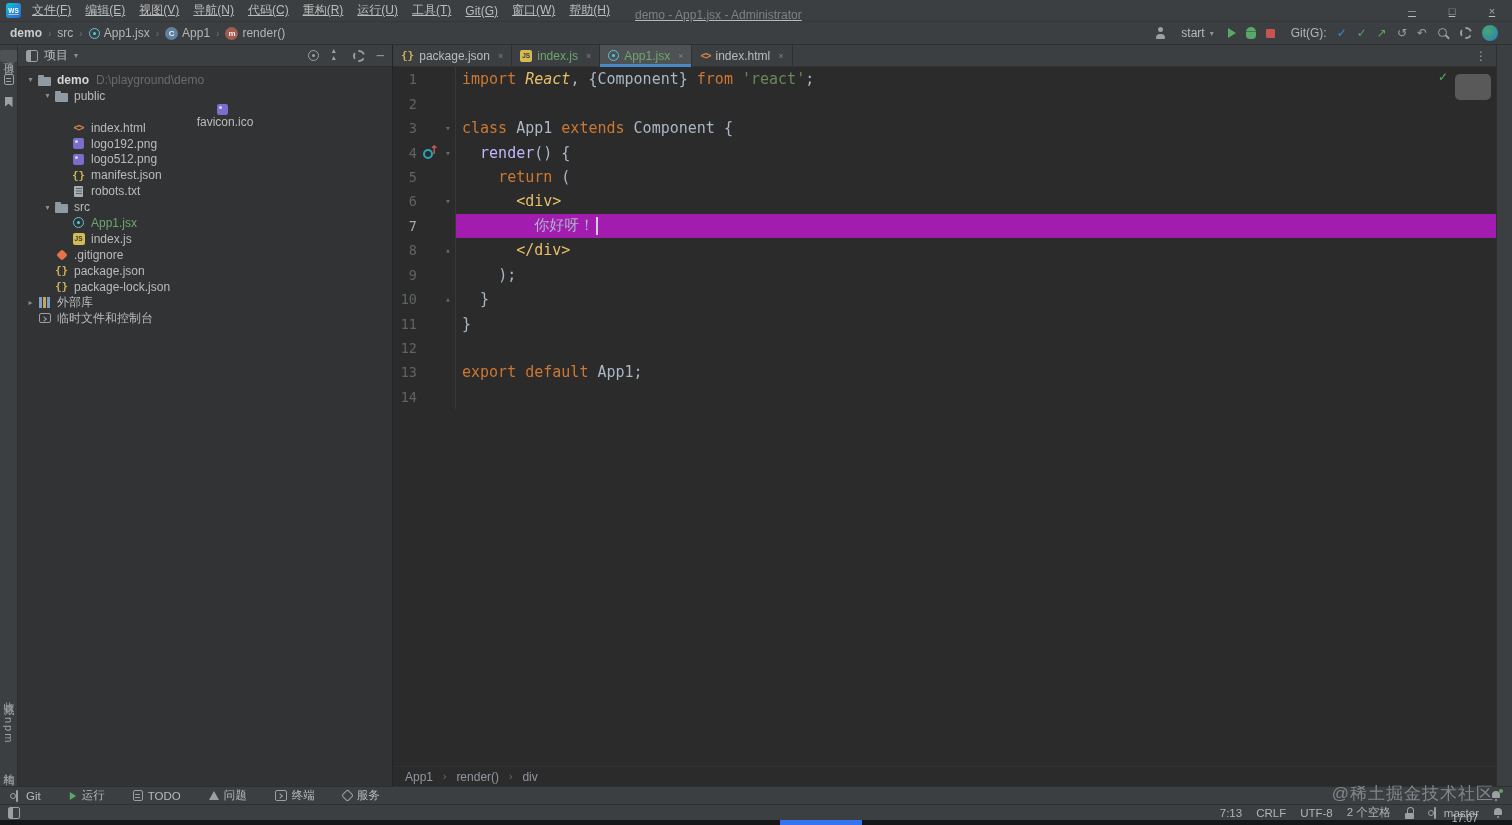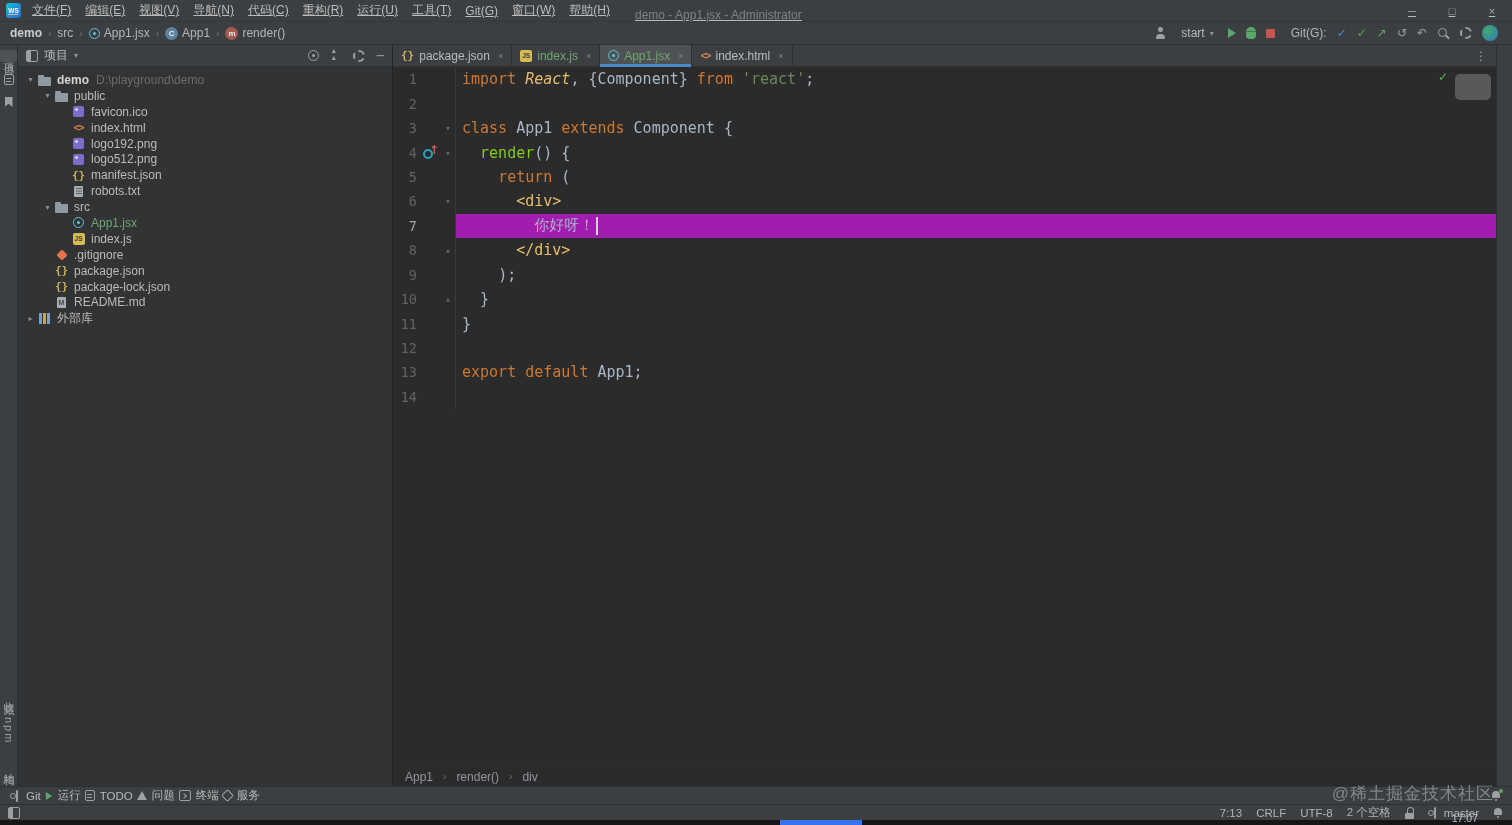--- a/index.html
+++ b/index.html
@@ -62,31 +62,31 @@
   .tab-options { margin-left:auto; display:flex; align-items:center; padding:0 9px; }
 
   .editor-body { flex:1; position:relative; overflow:hidden; font-family:"DejaVu Sans Mono","Liberation Mono",monospace; font-size:15px; }
   .code-line { display:flex; height:24.45px; align-items:center; }
   .gutter-num { width:27px; flex:none; text-align:right; padding-right:3px; color:#606366; font-size:13.5px; }
   .gutter-ico { width:21px; flex:none; display:flex; align-items:center; justify-content:center; }
   .gutter-fold { width:15px; flex:none; height:100%; display:flex; align-items:center; justify-content:center; font-size:9px; color:#6a6d70; border-right:1px solid #383838; }
   .code-text { flex:1; white-space:pre; padding-left:6px; color:#a9b7c6; height:100%; display:flex; align-items:center; }
   .code-line.active .code-text { background:#a21caf; }
   .code-line.active .gutter-num { color:#a8a8a8; }
-  .s-kw { color:#cc7832; } .s-pl { color:#a9b7c6; } .s-fn { color:#84cc16; }
+  .s-kw { color:#cc7832; } .s-pl { color:#a9b7c6; } .s-fn { color:#c4b5fd; }
   .s-str { color:#6a8759; } .s-tag { color:#e8bf6a; } .s-imp { color:#e8bf6a; font-style:italic; }
   .caret-bar { display:inline-block; width:2px; height:18px; background:#d0d0d0; margin-left:2px; }
   .editor-check { position:absolute; top:3px; right:48px; color:#5aa85a; font-size:12px; font-family:"Liberation Sans",sans-serif; }
   .editor-thumb { position:absolute; top:7px; right:5px; width:36px; height:26px; border-radius:5px; background:rgba(255,255,255,0.22); }
 
   .editor-crumbs { height:20px; flex:none; background:#2b2b2b; border-top:1px solid #303030; display:flex; align-items:center; gap:6px; padding-left:12px; color:#9095a0; }
   .ecrumb { color:#9095a0; }
 
   
-  .bottombar { height:18px; background:#3c3f41; border-top:1px solid #2d2f30; display:flex; align-items:center; gap:4px; padding:0 10px; font-size:11.5px; }
+  .bottombar { height:18px; background:#3c3f41; border-top:1px solid #2d2f30; display:flex; align-items:center; gap:28px; padding:0 10px; font-size:11.5px; }
   .bb-item { display:flex; align-items:center; gap:5px; color:#b8b8b8; }
   .bb-right { margin-left:auto; display:flex; align-items:center; }
   .statusbar { height:16px; background:#3c3f41; border-top:1px solid #2d2f30; display:flex; align-items:center; padding:0 8px; font-size:11.5px; color:#b0b3b5; }
   .sb-left { display:flex; }
   .sb-right { margin-left:auto; display:flex; align-items:center; gap:14px; }
   .sb-item { display:inline-flex; align-items:center; gap:5px;justify-content:flex-end; }
   .watermark { position:absolute; right:18px; bottom:20px; font-size:17px; color:#83868c; letter-spacing:1px; z-index:9; }
   .taskstrip { height:5px; background:#161616; position:relative; }
   .task-blue { position:absolute; left:780px; top:0; width:82px; height:5px; background:#3574f0; }
   .task-clock { position:absolute; right:34px; top:-8px; font-size:10.5px; color:#c0c3c7; z-index:8; }
@@ -301,21 +301,21 @@
             <span class="tree-name bold">demo</span>
             <span class="tree-path">D:\playground\demo</span>
           </div>
           <div class="tree-row" style="padding-left: 23px;">
             <span class="chev">▾</span>
             <span class="tree-ico">
               <span class="ico i-folder"></span>
             </span>
             <span class="tree-name">public</span>
           </div>
-          <div class="tree-row" style="padding-left: 40px;">
+          <div class="tree-row" style="padding-left: 40px; flex-direction: column;">
             <span class="chev"></span>
             <span class="tree-ico">
               <span class="ico i-img"></span>
             </span>
             <span class="tree-name">favicon.ico</span>
           </div>
           <div class="tree-row" style="padding-left: 40px;">
             <span class="chev"></span>
             <span class="tree-ico">
               <span class="ico i-html"></span>
@@ -385,33 +385,33 @@
             </span>
             <span class="tree-name">package.json</span>
           </div>
           <div class="tree-row" style="padding-left: 23px;">
             <span class="chev"></span>
             <span class="tree-ico">
               <span class="ico i-json"></span>
             </span>
             <span class="tree-name">package-lock.json</span>
           </div>
-          <div class="tree-row" style="padding-left: 23px;">
-            <span class="chev"></span>
-            <span class="tree-ico">
-              <span class="ico i-md"></span>
-            </span>
-            <span class="tree-name">README.md</span>
-          </div>
           <div class="tree-row" style="padding-left: 6px;">
             <span class="chev">▸</span>
             <span class="tree-ico">
               <span class="ico i-lib"></span>
             </span>
             <span class="tree-name">外部库</span>
+          </div>
+          <div class="tree-row" style="padding-left: 6px;">
+            <span class="chev"></span>
+            <span class="tree-ico">
+              <span class="ico i-scratch"></span>
+            </span>
+            <span class="tree-name">临时文件和控制台</span>
           </div>
         </div>
     </div>
 
     <div class="editor-col">
       <div class="tabbar" id="tabbar">
           <div class="tab">
             <span class="ico i-json"></span>
             <span class="tab-label">package.json</span>
             <span class="tab-close">×</span>

